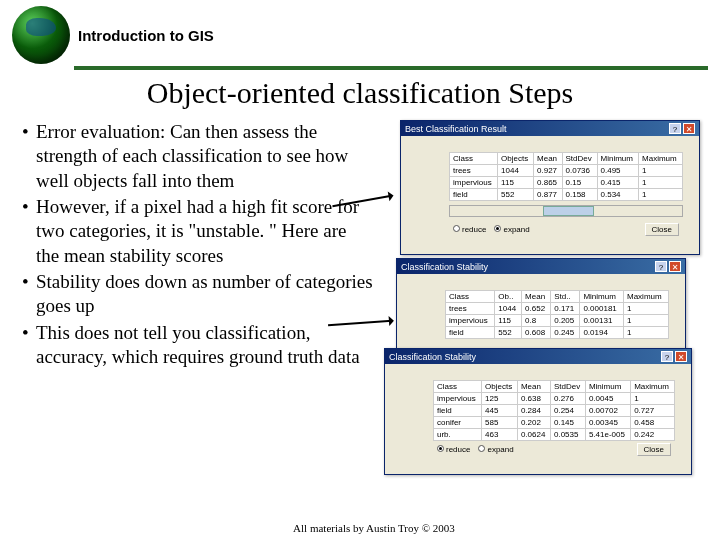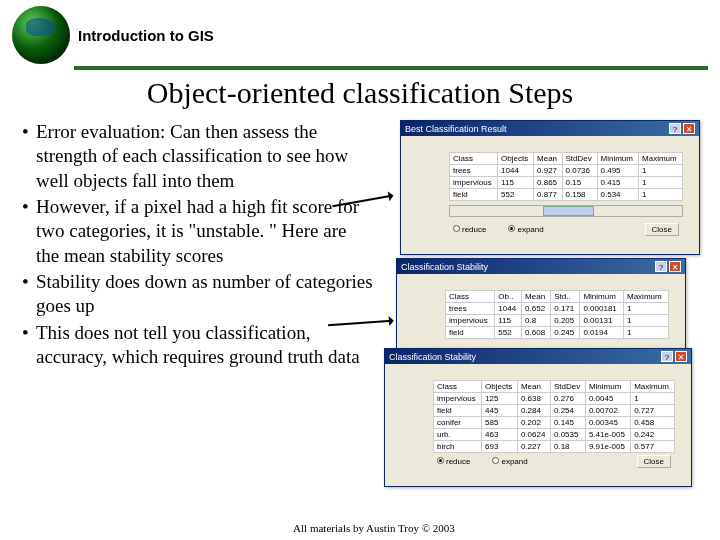--- a/index.html
+++ b/index.html
@@ -23,21 +23,21 @@
   .tbtn { width:12px; height:11px; font-size:8px; line-height:11px; text-align:center; color:#000; border:1px solid #fff; }
   .tbtn.help{ background:#c7d3ed; }
   .tbtn.close{ background:#d04a2a; color:#fff; border-color:#fff; }
   table { width:100%; font-size:8px; border-collapse:collapse; background:#fff; }
   th,td { padding:1px 3px; text-align:left; border:1px solid #ccc; }
   th { font-weight:normal; }
   .winbody { padding:16px;margin-left:32px; }
   .scrollbar { height:12px; background:#ece9d8; border:1px solid #aaa; position:relative; margin:4px 0; }
   .scrollbar .thumb { position:absolute; top:0; bottom:0; left:40%; width:22%; background:#bcd0e8; border:1px solid #7a9; }
   .ftr { display:flex; justify-content:space-between; font-size:8px; padding:2px 4px; }
-  .radio { display:flex; gap:22px; align-items:center; }
+  .radio { display:flex; gap:8px; align-items:center; }
   .r { width:7px; height:7px; border:1px solid #555; border-radius:50%; display:inline-block; margin-right:2px; background:#fff; }
   .r.on::after{ content:''; display:block; width:3px; height:3px; background:#000; border-radius:50%; margin:1px; }
   .closebtn { border:1px outset #fff; padding:1px 6px; background:#ece9d8; }
   .credit { position:absolute; bottom:6px; left:0; right:16px; text-align:center; font-size:11px; font-family:"Times New Roman",serif;padding-left:44px; }
   .arrow { position:absolute; height:2px; background:#000; }
   .arrow::after { content:''; position:absolute; right:-7px; top:-4px; border:5px solid transparent; border-left-color:#000; }
 </style>
 </head>
 <body>
 
@@ -222,28 +222,20 @@
                 <td>0.458</td>
               </tr>
           <tr>
                 <td>urb.</td>
                 <td>463</td>
                 <td>0.0624</td>
                 <td>0.0535</td>
                 <td>5.41e-005</td>
                 <td>0.242</td>
               </tr>
-          <tr>
-                <td>birch</td>
-                <td>693</td>
-                <td>0.227</td>
-                <td>0.18</td>
-                <td>9.91e-005</td>
-                <td>0.577</td>
-              </tr>
         </tbody>
           </table>
         <div class="ftr">
           <span class="radio">
               <span><span class="r on"></span><span>reduce</span></span>
               <span><span class="r"></span><span>expand</span></span>
             </span>
           <span class="closebtn">Close</span>
         </div>
       </div>

